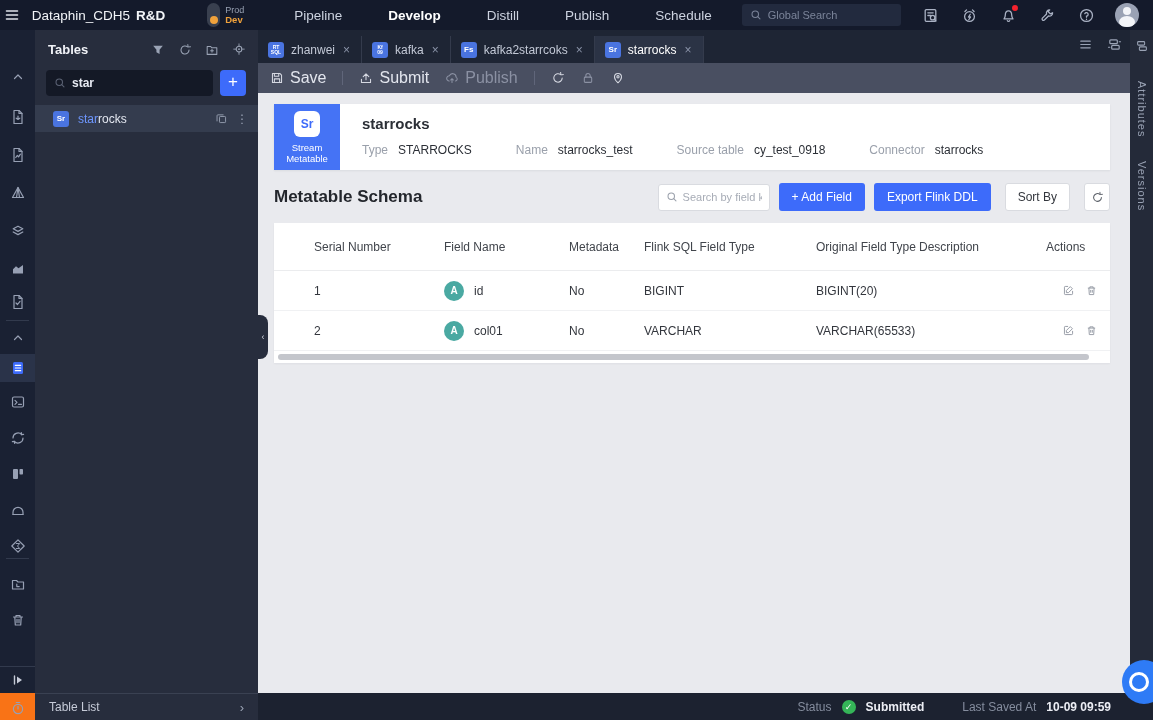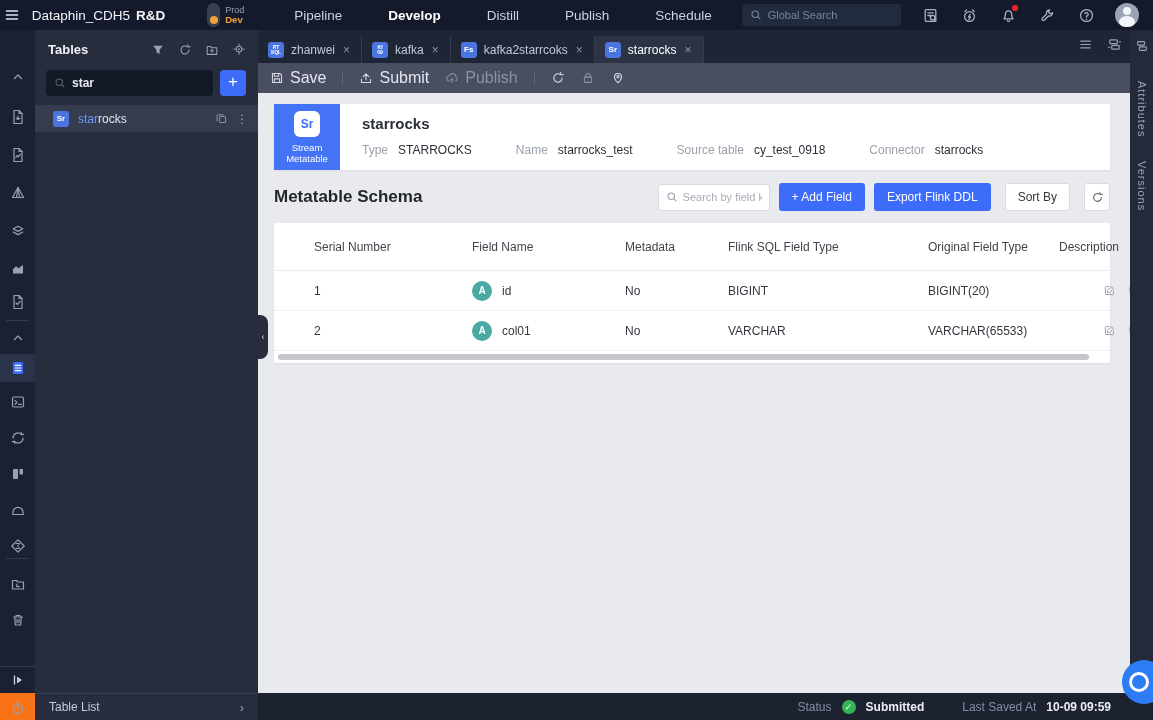--- a/index.html
+++ b/index.html
@@ -111,21 +111,21 @@
   .fsearch input::placeholder{color:#a7acb6;}
   .btn{height:28px;border-radius:3px;font-size:12px;display:flex;align-items:center;justify-content:center;cursor:pointer;white-space:nowrap;}
   .btn.blue{background:#3d6bfa;color:#fff;padding:0 13px;}
   .btn.white{background:#fff;color:#33363d;border:1px solid #d9dbe0;padding:0 12px;}
   .btn.icon-only{width:26px;padding:0;}
   .btn.icon-only svg{stroke:#5b6068;fill:none;stroke-width:1.3;stroke-linecap:round;}
   .gap8{margin-left:9px;}
   .gap14{margin-left:14px;}
 
   .schema-table{margin:12px 20px 0 16px;background:#fff;box-shadow:0 1px 2px rgba(20,24,40,.05);}
-  .trow{display:grid;grid-template-columns:130px 125px 75px 172px 103px 1fr 52px;padding-left:40px;padding-right:12px;align-items:center;gap:28px;}
+  .trow{display:grid;grid-template-columns:130px 125px 75px 172px 103px 1fr 52px;padding-left:40px;padding-right:12px;align-items:center;}
   .trow.head{height:48px;border-bottom:1px solid #ebecee;}
   .trow.head .th{font-size:12px;color:#41454c;}
   .trow.head .th.actions{word-break:break-all;line-height:14px;}
   .trow.body{height:40px;border-bottom:1px solid #f0f1f3;font-size:12px;color:#33363d;}
   .fieldcell{display:flex;align-items:center;gap:10px;}
   .acircle{width:20px;height:20px;border-radius:50%;background:#4aa9a2;color:#fff;font-size:10px;font-weight:700;display:flex;align-items:center;justify-content:center;flex:none;}
   .actcell{display:flex;align-items:center;gap:10px;justify-content:flex-end;}
   .actcell svg{stroke:#8d939e;fill:none;stroke-width:1.1;cursor:pointer;}
   .hscroll{height:12px;display:flex;align-items:center;padding:0 4px;}
   .hscroll .bar{height:6px;border-radius:3px;background:#c4c6cc;width:98%;cursor:pointer;}

